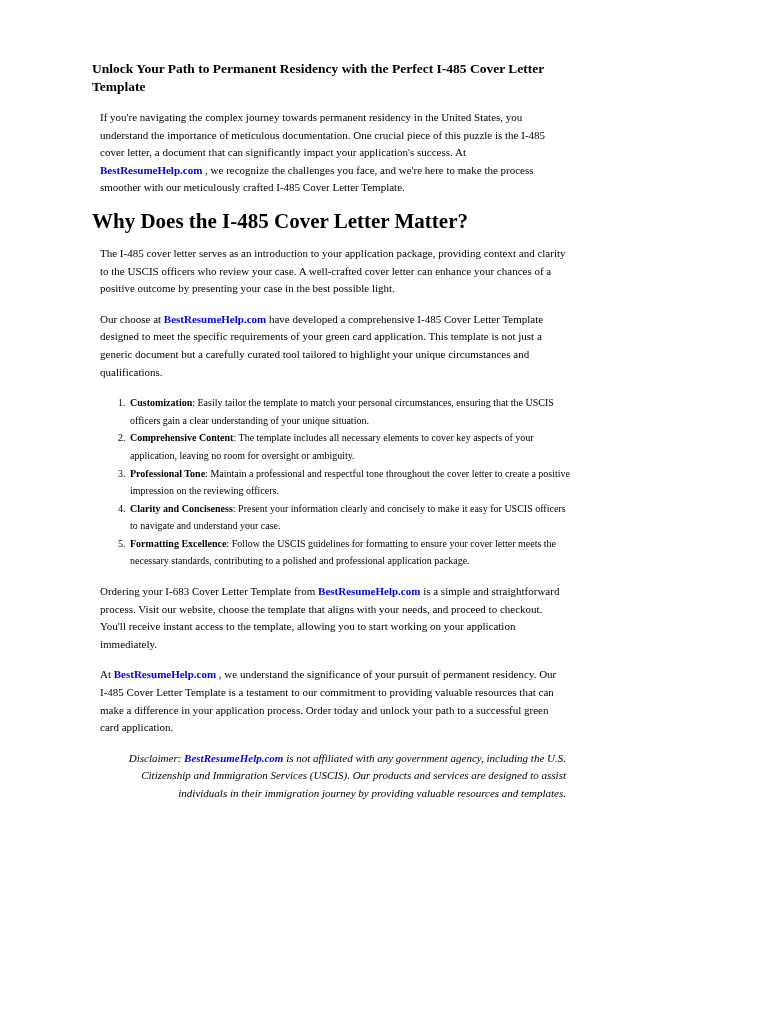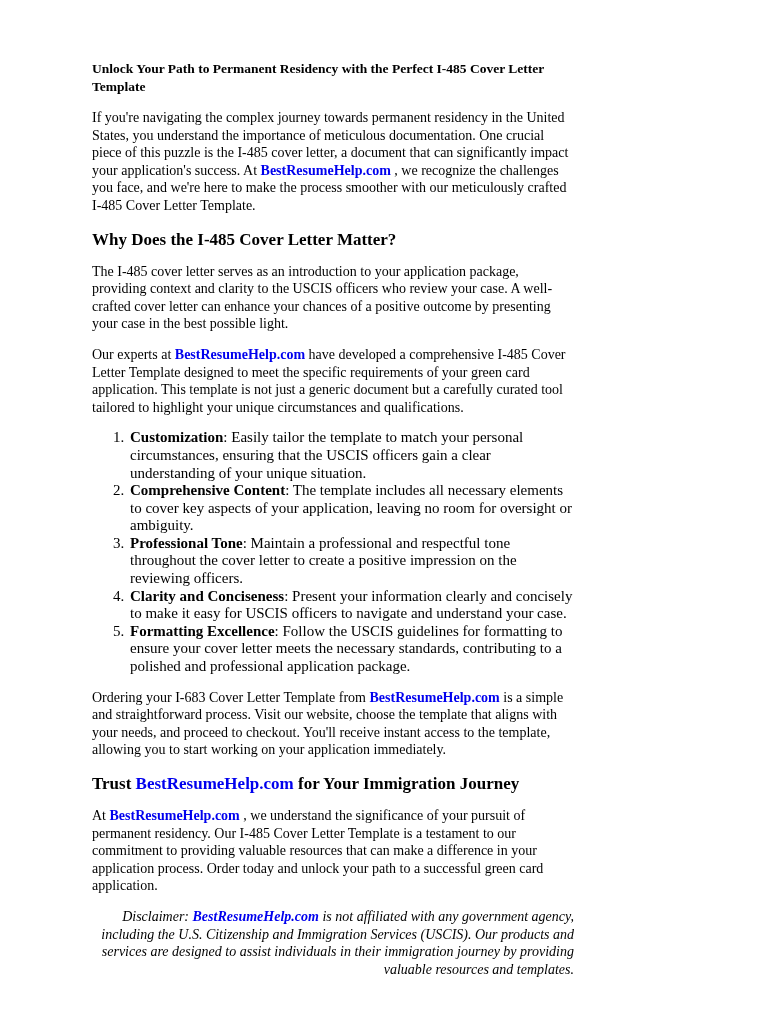--- a/index.html
+++ b/index.html
@@ -17,32 +17,32 @@
     padding: 60px 50px 40px 92px;
     overflow: hidden;
   }
   .doc-title {
     font-size: 13.5px;
     font-weight: bold;
     line-height: 18px;
     margin: 0 0 13px 0;
   }
   p.body-text {
-    font-size: 14px;
+    font-size: 11px;
     line-height: 17.6px;
-    margin: 13px 0;
+    margin: 13px 8px;
   }
   h2.section-heading {
-    font-size: 17px;
+    font-size: 21px;
     font-weight: bold;
     line-height: 21px;
     margin: 14px 0 13px 0;
   }
   ol.feature-list {
-    font-size: 15px;
+    font-size: 10px;
     line-height: 17.6px;
     margin: 13px 0;
     padding-left: 36px;
   }
   ol.feature-list li { padding-left: 2px; }
   .link {
     color: #0000ee;
     font-weight: bold;
     text-decoration: none;
     cursor: pointer;
@@ -61,33 +61,32 @@
 
   <h3 class="doc-title">Unlock Your Path to Permanent Residency with the Perfect I-485 Cover Letter Template</h3>
 
   <p class="body-text"><span>If you're navigating the complex journey towards permanent residency in the United States, you understand the importance of meticulous documentation. One crucial piece of this puzzle is the I-485 cover letter, a document that can significantly impact your application's success. At </span><a class="link">BestResumeHelp.com</a><span> , we recognize the challenges you face, and we're here to make the process smoother with our meticulously crafted I-485 Cover Letter Template.</span></p>
 
   <h2 class="section-heading">Why Does the I-485 Cover Letter Matter?</h2>
 
   <p class="body-text">The I-485 cover letter serves as an introduction to your application package, providing context and clarity to the USCIS officers who review your case. A well-crafted cover letter can enhance your chances of a positive outcome by presenting your case in the best possible light.</p>
 
 
-  <p class="body-text"><span>Our experts at </span><a class="link">BestResumeHelp.com</a><span> have developed a comprehensive I-485 Cover Letter Template designed to meet the specific requirements of your green card application. This template is not just a generic document but a carefully curated tool tailored to highlight your unique circumstances and qualifications.</span></p>
+  <p class="body-text"><span>Our choose at </span><a class="link">BestResumeHelp.com</a><span> have developed a comprehensive I-485 Cover Letter Template designed to meet the specific requirements of your green card application. This template is not just a generic document but a carefully curated tool tailored to highlight your unique circumstances and qualifications.</span></p>
 
 
   <ol class="feature-list">
     <li><span class="term">Customization</span><span>: Easily tailor the template to match your personal circumstances, ensuring that the USCIS officers gain a clear understanding of your unique situation.</span></li>
     <li><span class="term">Comprehensive Content</span><span>: The template includes all necessary elements to cover key aspects of your application, leaving no room for oversight or ambiguity.</span></li>
     <li><span class="term">Professional Tone</span><span>: Maintain a professional and respectful tone throughout the cover letter to create a positive impression on the reviewing officers.</span></li>
     <li><span class="term">Clarity and Conciseness</span><span>: Present your information clearly and concisely to make it easy for USCIS officers to navigate and understand your case.</span></li>
     <li><span class="term">Formatting Excellence</span><span>: Follow the USCIS guidelines for formatting to ensure your cover letter meets the necessary standards, contributing to a polished and professional application package.</span></li>
   </ol>
 
 
   <p class="body-text"><span>Ordering your I-683 Cover Letter Template from </span><a class="link">BestResumeHelp.com</a><span> is a simple and straightforward process. Visit our website, choose the template that aligns with your needs, and proceed to checkout. You'll receive instant access to the template, allowing you to start working on your application immediately.</span></p>
 
-  <h2 class="section-heading"><span>Trust </span><a class="link">BestResumeHelp.com</a><span> for Your Immigration Journey</span></h2>
 
   <p class="body-text"><span>At </span><a class="link">BestResumeHelp.com</a><span> , we understand the significance of your pursuit of permanent residency. Our I-485 Cover Letter Template is a testament to our commitment to providing valuable resources that can make a difference in your application process. Order today and unlock your path to a successful green card application.</span></p>
 
   <p class="body-text disclaimer"><span>Disclaimer: </span><a class="link">BestResumeHelp.com</a><span> is not affiliated with any government agency, including the U.S. Citizenship and Immigration Services (USCIS). Our products and services are designed to assist individuals in their immigration journey by providing valuable resources and templates.</span></p>
 
 </div>
 
 </body></html>

